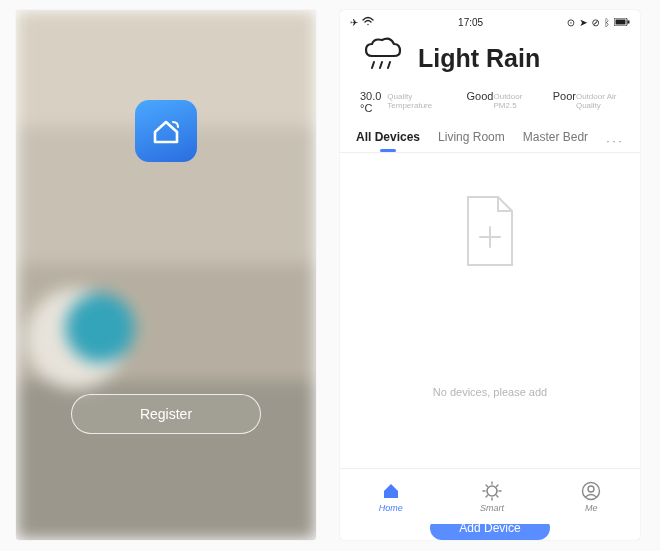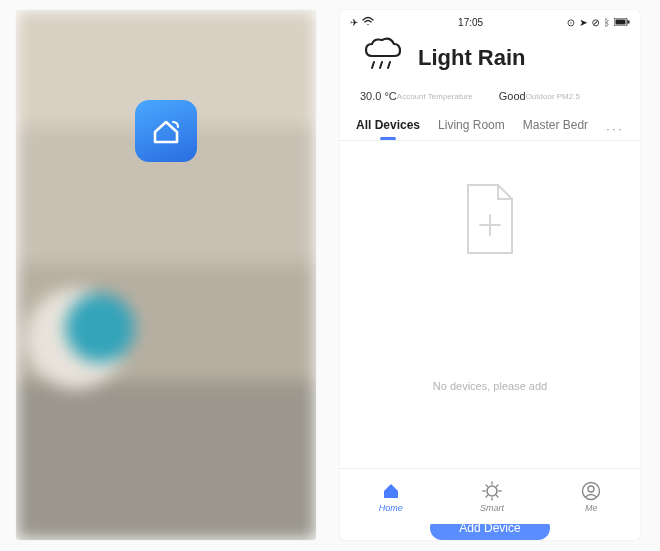--- a/index.html
+++ b/index.html
@@ -61,21 +61,21 @@
     padding: 4px 10px 0; font-size: 10px; color:#222;
   }
   .statusbar .left, .statusbar .right { display:flex; gap:4px; align-items:center; }
   .header {
     display:flex; align-items:center; justify-content:space-between;
     padding: 10px 14px 6px;
   }
   .home-name { font-size: 15px; font-weight:600; color:#222; display:flex; align-items:center; gap:4px;}
   .header-icons { display:flex; gap:16px; align-items:center; }
   .weather-row { display:flex; align-items:center; gap:14px; padding: 6px 18px 2px; }
-  .weather-title { font-size: 22px; font-weight:700; color:#222; }
+  .weather-title { font-size: 25px; font-weight:700; color:#222; }
   .stats { display:flex; gap:26px; padding: 8px 20px 10px; }
   .stat { display:flex; flex-direction:row; }
   .stat .v { font-size:11px; color:#333; }
   .stat .l { font-size:8px; color:#b7b7b7; margin-top:2px; }
   .tabs { display:flex; gap:18px; padding: 6px 16px 0; font-size:12px; color:#777; align-items:center;}
   .tabs .tab { position:relative; padding-bottom:8px; white-space:nowrap;}
   .tabs .tab.active { color:#222; font-weight:700; }
   .tabs .tab.active::after {
     content:""; position:absolute; left:50%; transform:translateX(-50%);
     bottom:0; width:16px; height:3px; background:#4a7dff; border-radius:2px;
@@ -106,20 +106,23 @@
 <body>
 
 <div class="phone">
   <div class="login-bg"></div>
   <div class="login-overlay">
     <div class="app-icon">
       <svg width="34" height="34" viewBox="0 0 34 34">
         <path d="M6 18 L17 8 L28 18 V28 H6 Z" fill="none" stroke="#fff" stroke-width="2.6" stroke-linejoin="round"></path>
         <path d="M24 8 Q29 8 29 13" fill="none" stroke="#fff" stroke-width="2" stroke-linecap="round"></path>
       </svg>
+    </div>
+    <div class="register-btn">
+      <span>Register</span>
     </div>
   </div>
 </div>
 
 <div class="phone">
   <div class="right-body">
 
     <div class="statusbar">
       <div class="left">
         <span>✈</span>
@@ -152,25 +155,29 @@
           <path d="M14 20 Q8 20 8 14 Q8 8 14 8 Q16 2 24 4 Q32 0 36 8 Q42 8 42 15 Q42 20 36 20 Z" fill="none" stroke="#222" stroke-width="2.2"></path>
           <path d="M16 26 L14 32 M24 26 L22 32 M32 26 L30 32" stroke="#222" stroke-width="2" stroke-linecap="round"></path>
         </svg>
       </span>
       <span class="weather-title">Light Rain</span>
     </div>
 
     <div class="stats">
       <div class="stat">
         <span class="v">30.0 °C</span>
-        <span class="l">Account Temperature</span>
+        <span class="l">Quality Temperature</span>
       </div>
       <div class="stat">
         <span class="v">Good</span>
         <span class="l">Outdoor PM2.5</span>
+      </div>
+      <div class="stat">
+        <span class="v">Poor</span>
+        <span class="l">Outdoor Air Quality</span>
       </div>
     </div>
 
     <div class="tabs">
       <div class="tab active"><span>All Devices</span></div>
       <div class="tab"><span>Living Room</span></div>
       <div class="tab"><span>Master Bedr</span></div>
       <div class="more"><span>···</span></div>
     </div>
     <div class="divider"></div>

